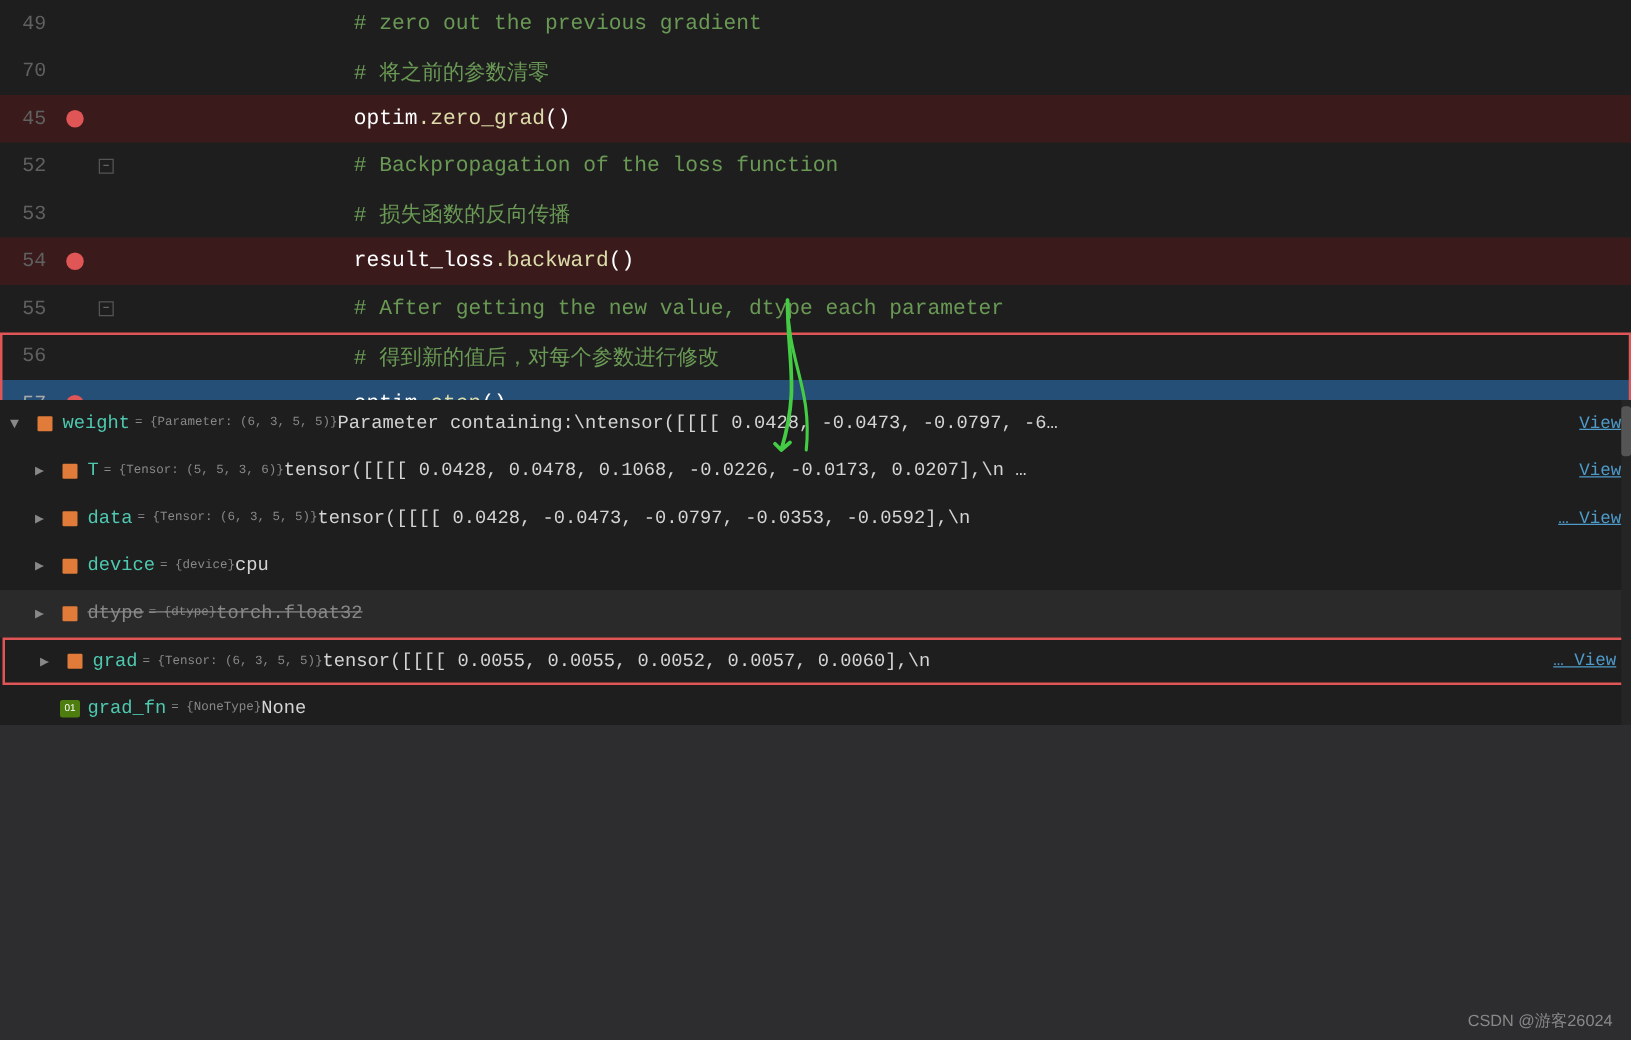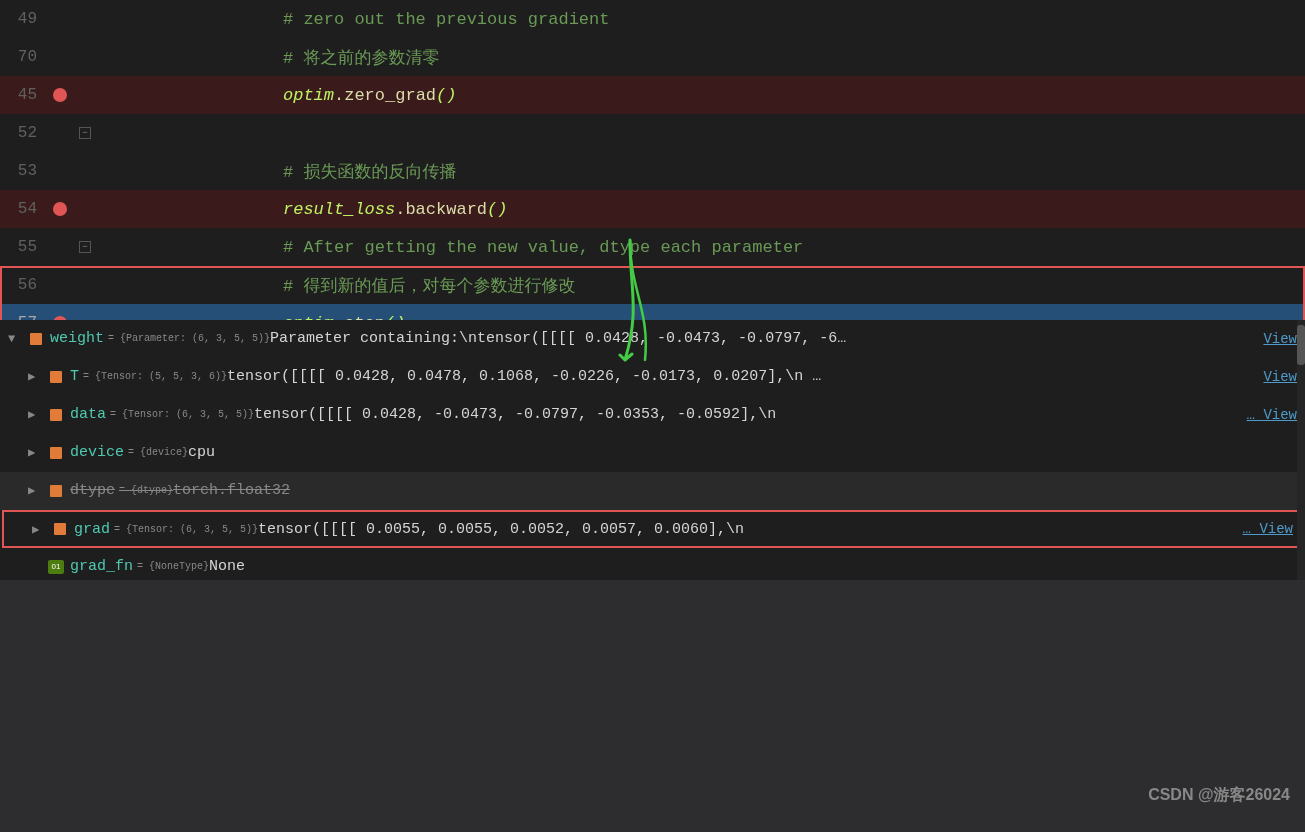--- a/index.html
+++ b/index.html
@@ -79,21 +79,21 @@
     .code-content {
       flex: 1;
       padding-left: 8px;
       font-size: 17px;
       white-space: nowrap;
       overflow: hidden;
     }
 
     
     .c-comment { color: #6a9955; }
-    .c-white { color: #bef264; font-style: italic; }
+    .c-white { color: #ffffff; }
     .c-method { color: #dcdcaa; }
 
     
     .code-line.selected {
       background: #264f78;
     }
 
     .debug-row {
       display: flex;
       align-items: center;
@@ -174,26 +174,25 @@
 
     
     .strikethrough {
       text-decoration: line-through;
       color: #888;
     }
 
     
     .watermark {
       position: absolute;
-      bottom: 26px;
+      bottom: 6px;
       right: 15px;
       color: #888;
       font-family: sans-serif;
-      font-size: 16px;
-      font-weight: bold;
+      font-size: 13px;
     }
 
     
     .debug-container {
       height: 260px;
       overflow: hidden;
       position: relative;
     }
 
     
@@ -252,20 +251,23 @@
     <div class="code-content">
       <span style="display:inline-block;width:180px"></span><span class="c-white">optim</span><span class="c-method">.zero_grad</span><span class="c-white">()</span>
     </div>
   </div>
 
   <div class="code-line">
     <div class="line-number">52</div>
     <div class="breakpoint-area"></div>
     <div class="fold-area">
       <div class="fold-icon">−</div>
+    </div>
+    <div class="code-content">
+      <span style="display:inline-block;width:180px"></span><span class="c-comment"># Backpropagation of the loss function</span>
     </div>
   </div>
 
   <div class="code-line">
     <div class="line-number">53</div>
     <div class="breakpoint-area"></div>
     <div class="fold-area"></div>
     <div class="code-content">
       <span style="display:inline-block;width:180px"></span><span class="c-comment"># 损失函数的反向传播</span>
     </div>

